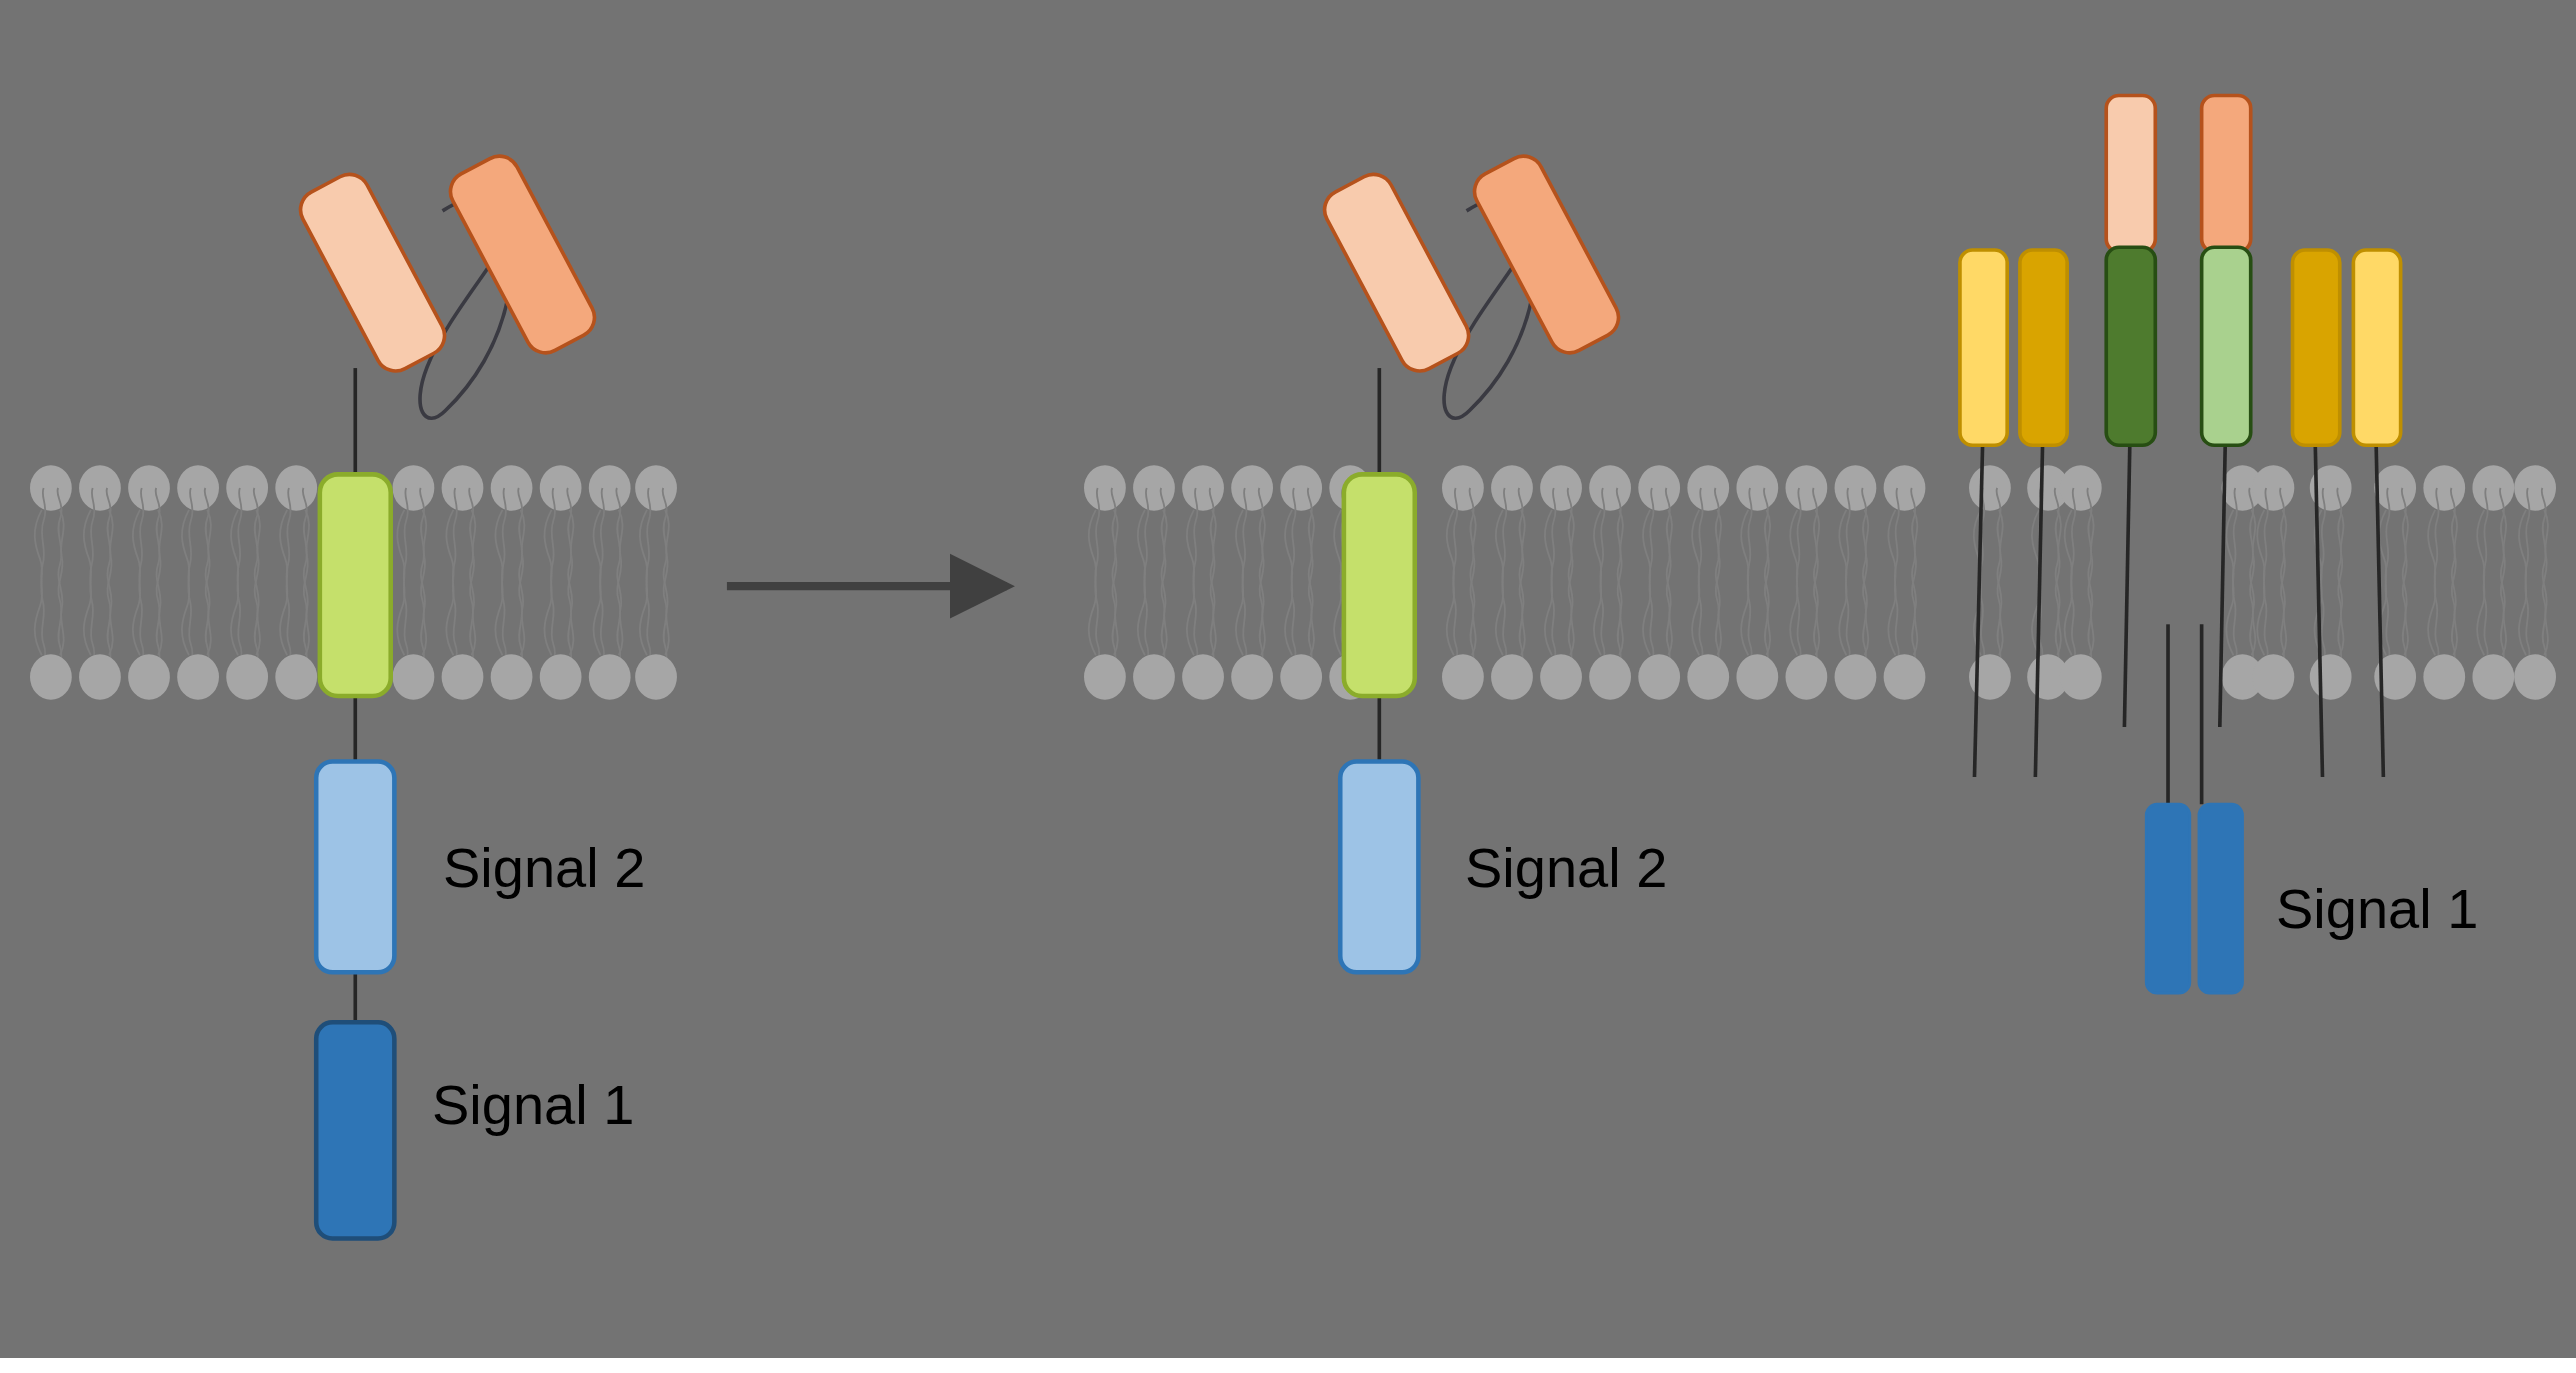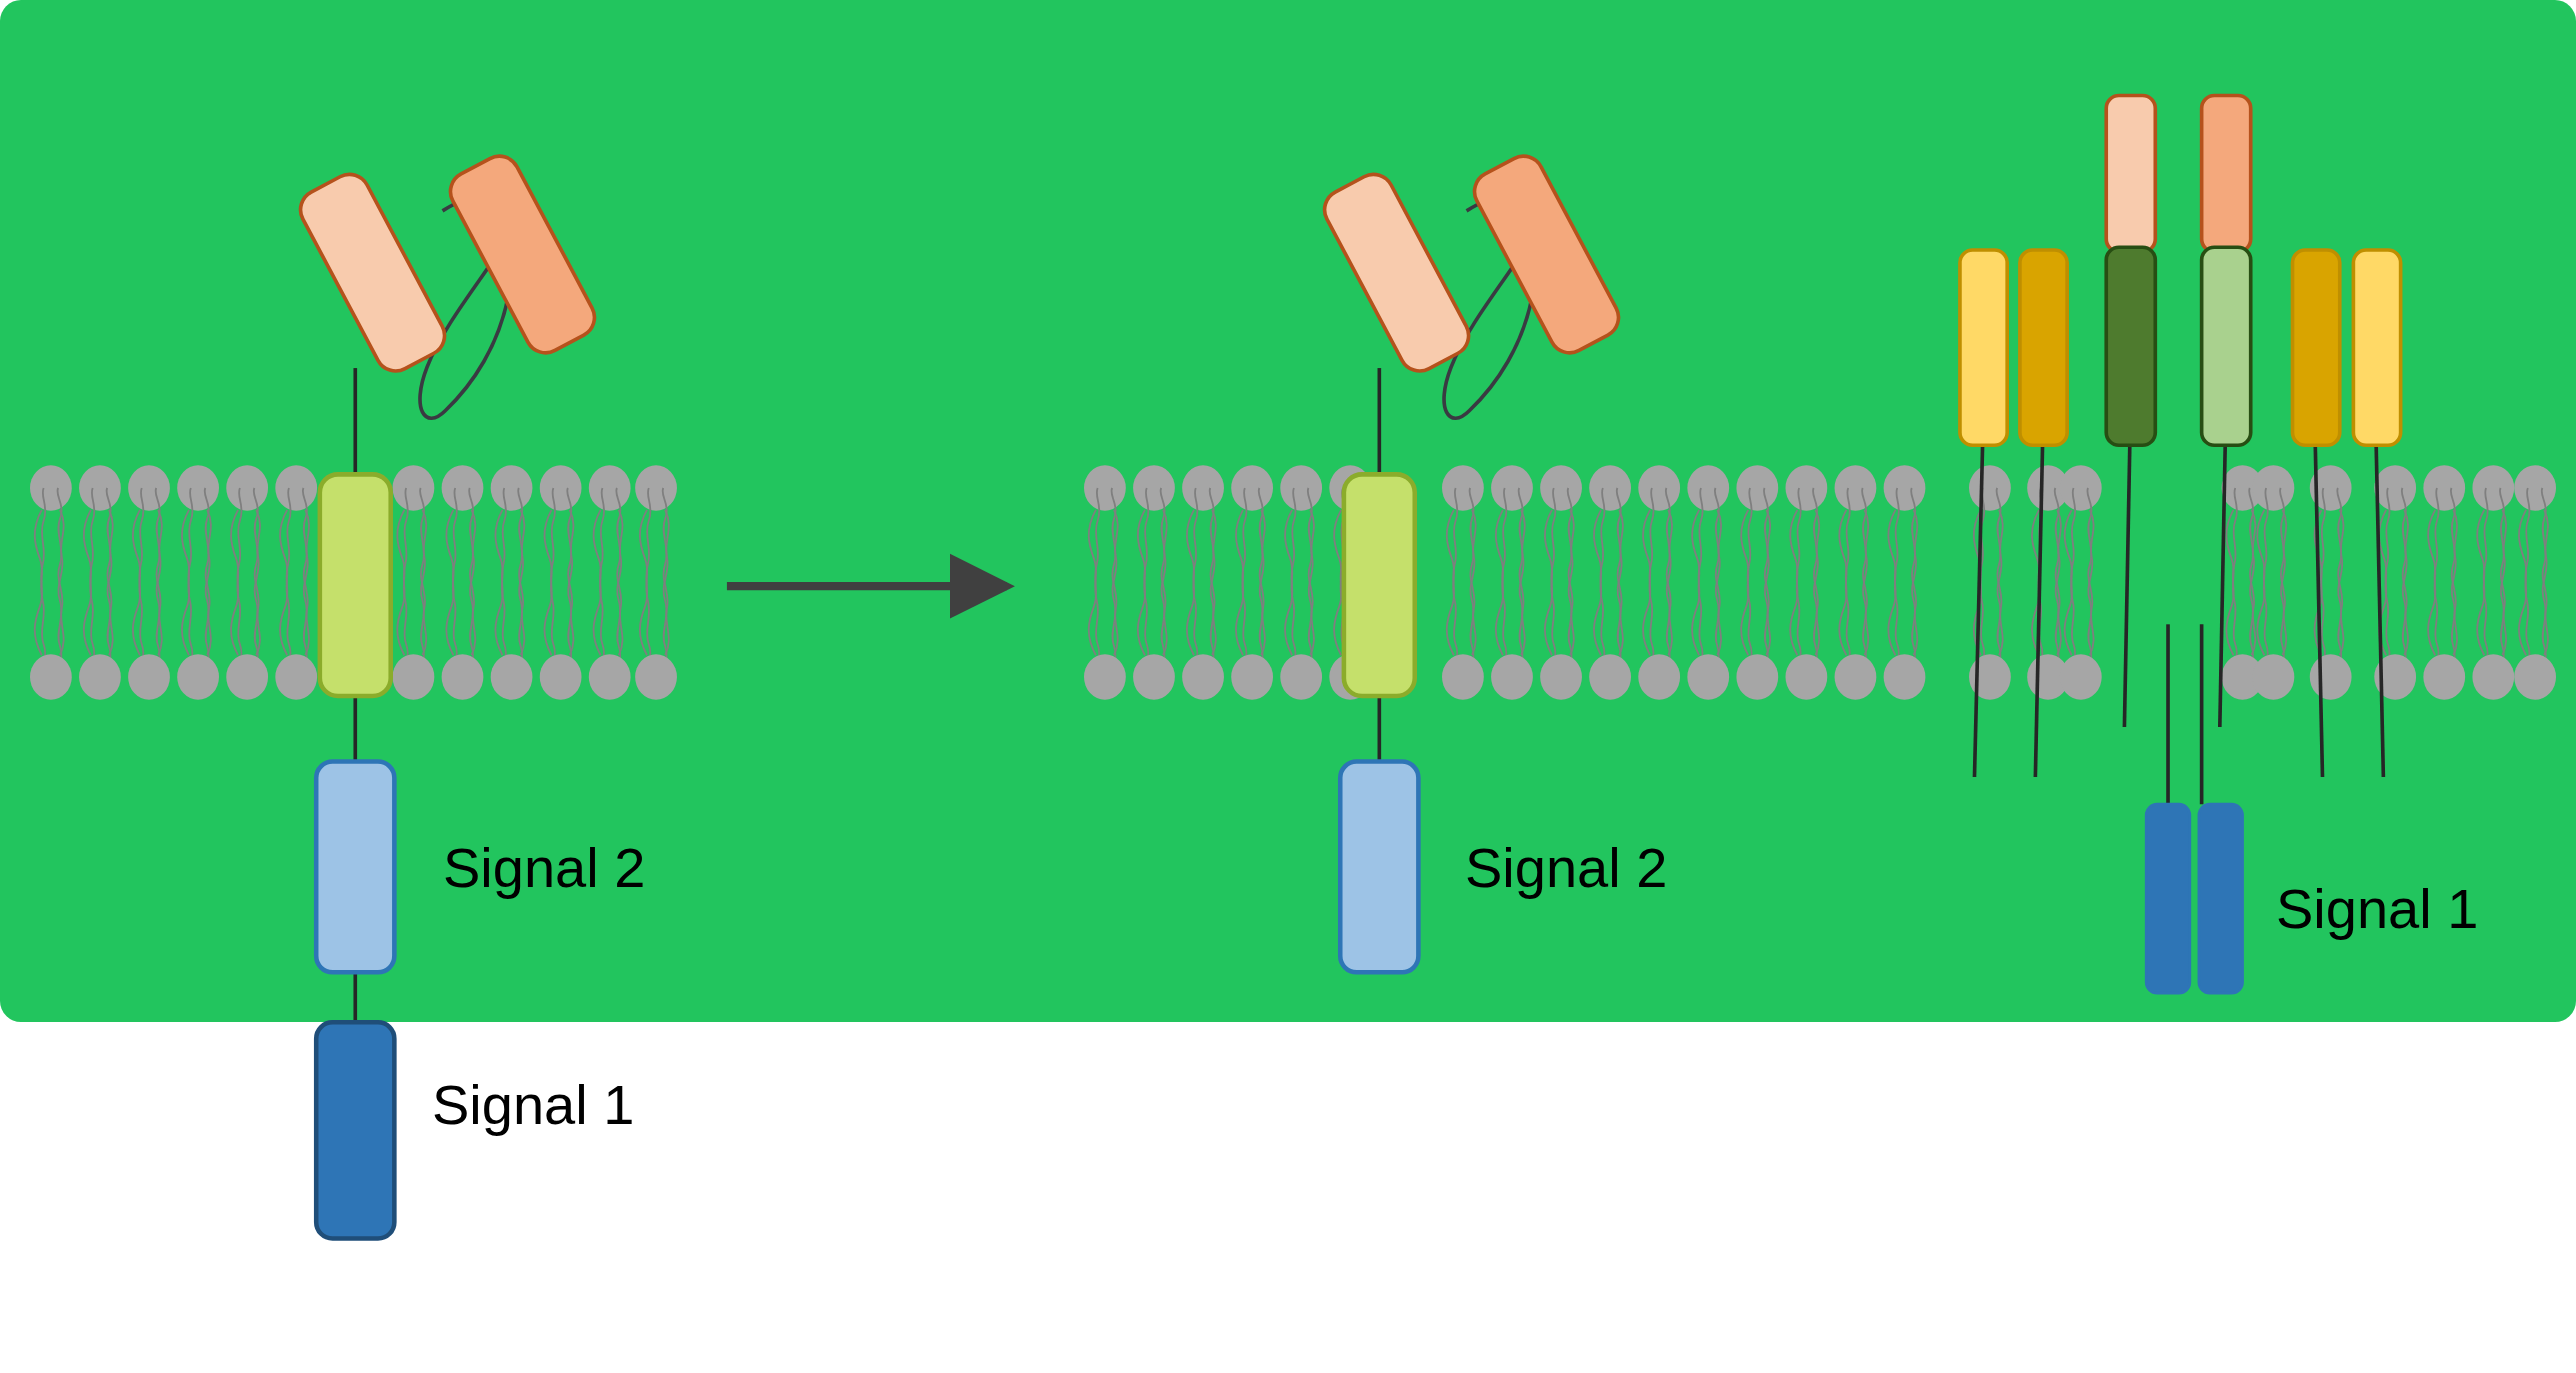--- a/index.html
+++ b/index.html
@@ -1,18 +1,18 @@
 <!DOCTYPE html>
 <html style="font-size:14.5px"><head>
 <meta charset="utf-8">
 <style>
   html,body{margin:0;padding:0;background:#ffffff;}
   body{width:2576px;height:1374px;overflow:hidden;
        font-family:"Liberation Sans",sans-serif;}
-  #stage{position:relative;width:2576px;height:1022px;background:#22c55e;border-radius:21px;}
+  #stage{position:relative;width:2576px;height:1358px;background:#737373;}
   svg#scene{position:absolute;left:0;top:0;width:2576px;height:1374px;}
   .lbl{position:absolute;font-family:"Liberation Sans",sans-serif;
        font-size:56px;color:#000;white-space:nowrap;line-height:1;}
 </style>
 </head>
 <body>
 
 <div id="stage">
 
   <svg id="scene" viewBox="0 0 2835 1512">

